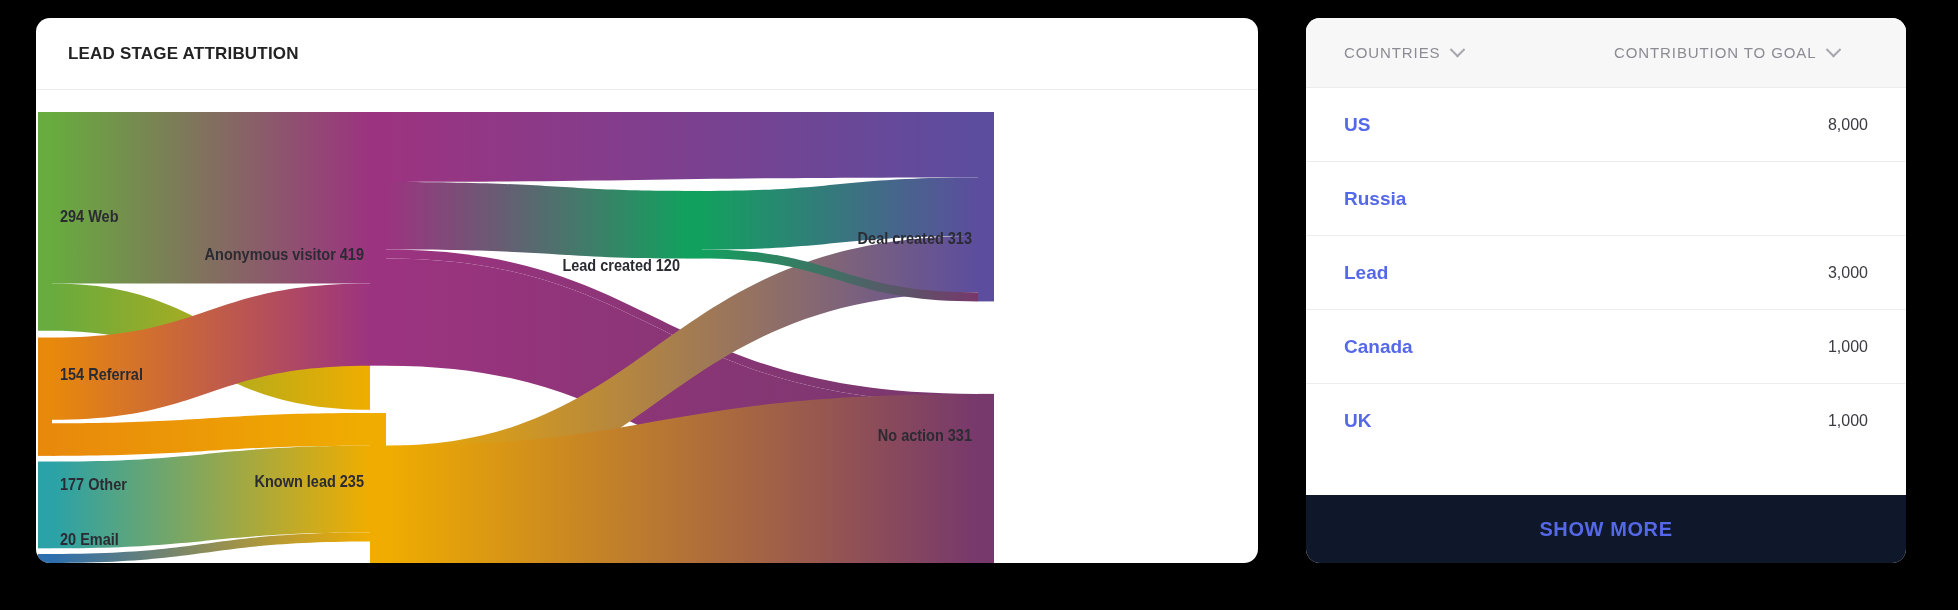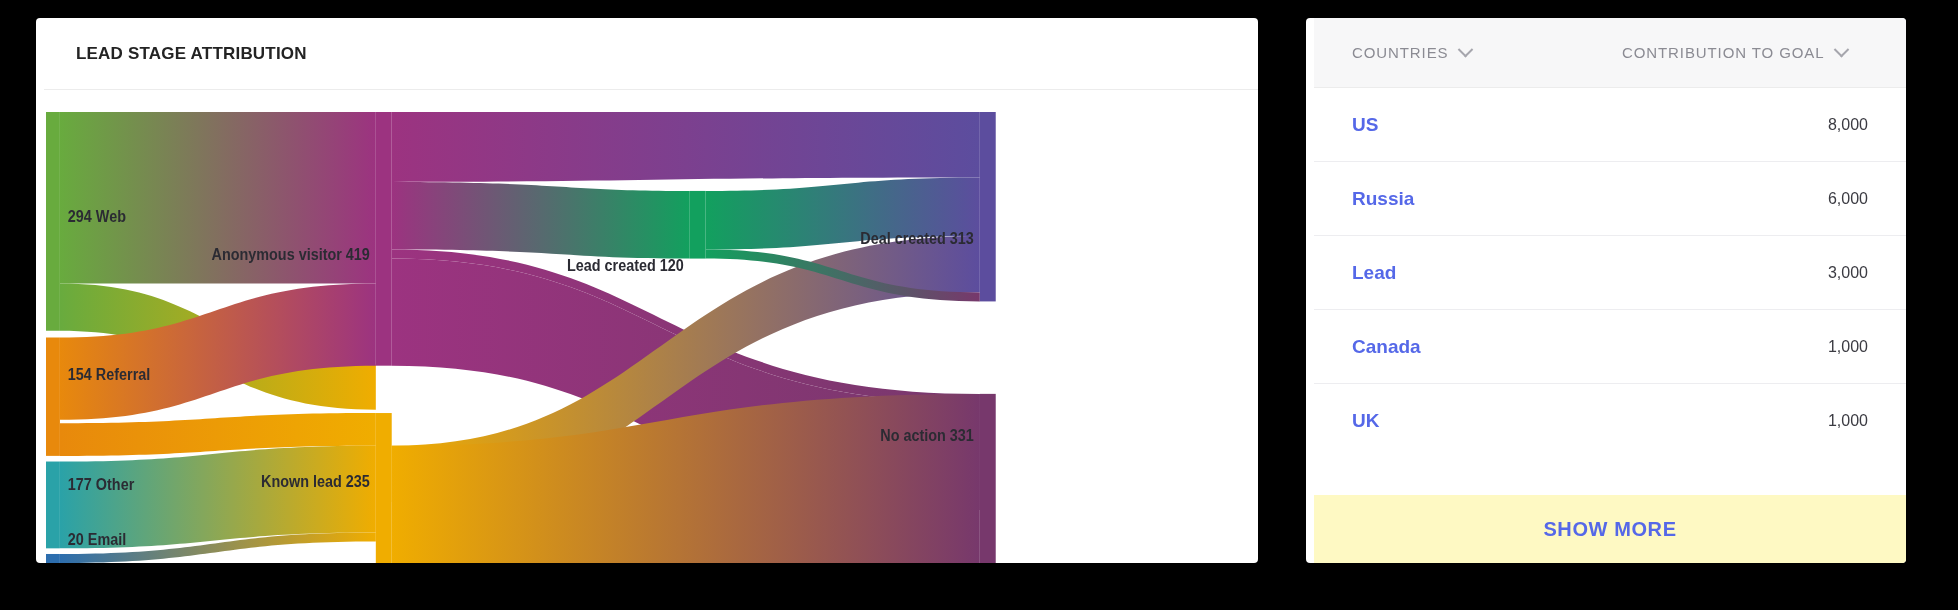--- a/index.html
+++ b/index.html
@@ -15,24 +15,23 @@
     background: #000000;
     display: flex;
     align-items: flex-start;
     padding: 18px 36px;
     gap: 48px;
   }
 
   
   .card {
     background: #ffffff;
-    border-radius: 4px;
+    border-radius: 14px;
     box-shadow: 0 3px 10px rgba(0,0,0,0.22);
     overflow: hidden;
-    padding-left: 8px;
   }
   .sankey-card {
     width: 1222px;
     height: 545px;
     display: flex;
     flex-direction: column;
   }
   .card-header {
     height: 72px;
     flex: 0 0 72px;
@@ -112,21 +111,21 @@
   }
   .row .value {
     flex: 1 1 auto;
     text-align: right;
     font-size: 16px;
     color: #3b3b42;
   }
   .show-more {
     height: 68px;
     flex: 0 0 68px;
-    background: #fef9c3;
+    background: #0f172a;
     display: flex;
     align-items: center;
     justify-content: center;
     font-size: 20px;
     font-weight: 700;
     letter-spacing: 0.6px;
     color: #5568e8;
     cursor: pointer;
   }
 </style>
@@ -281,21 +280,20 @@
       </div>
     </div>
 
     <div class="rows">
       <div class="row">
         <span class="country">US</span>
         <span class="value">8,000</span>
       </div>
       <div class="row">
         <span class="country">Russia</span>
-        <span class="value">6,000</span>
       </div>
       <div class="row">
         <span class="country">Lead</span>
         <span class="value">3,000</span>
       </div>
       <div class="row">
         <span class="country">Canada</span>
         <span class="value">1,000</span>
       </div>
       <div class="row">

